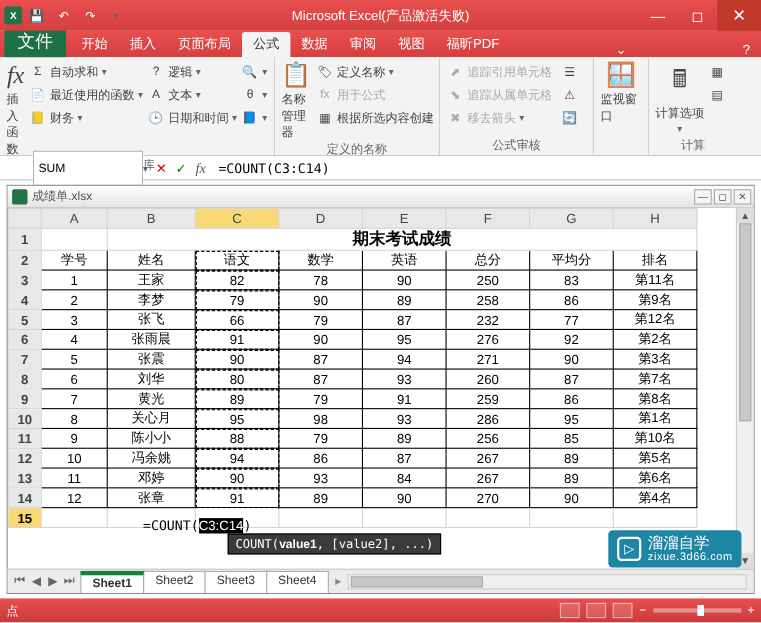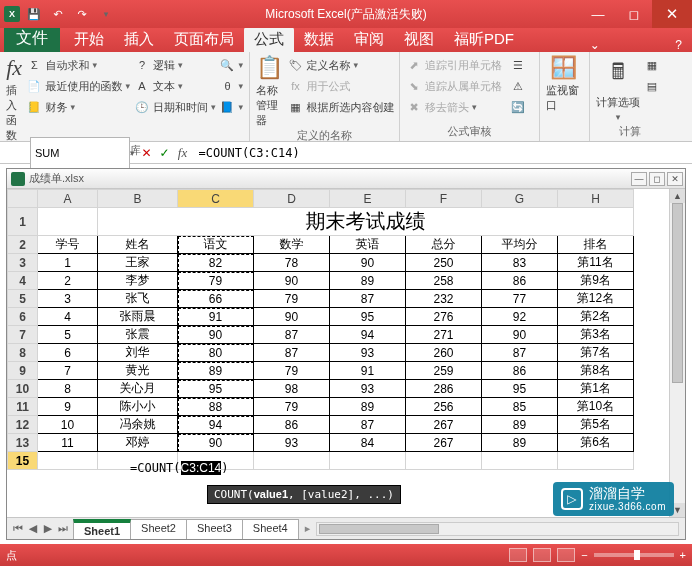--- a/index.html
+++ b/index.html
@@ -11,21 +11,21 @@
 .tb-icon { width: 16px; height: 16px; background: #217346; border-radius: 2px; display: inline-flex; align-items: center; justify-content: center; color: #fff; font-size: 9px; font-weight: bold; }
 .qat-btn { width: 20px; height: 20px; display: inline-flex; align-items: center; justify-content: center; color: #fff; font-size: 11px; }
 .tb-title { position: absolute; left: 50%; transform: translateX(-50%); font-size: 12px; }
 .tb-right { position: absolute; right: 0; display: flex; }
 .win-btn { width: 36px; height: 28px; display: inline-flex; align-items: center; justify-content: center; color:#fff; font-size:13px; }
 .win-btn.close { background:#c0392b; width:40px; font-size:15px; }
 
 
 .ribbon-tabs { height: 24px; background: linear-gradient(#e84f4f,#d43f3f); display: flex; align-items: flex-end; padding-left: 4px; }
 .file-tab { background:#1e7145; color:#fff; padding:3px 12px; font-size:16px; border-radius:3px 3px 0 0; margin-right:4px; }
-.rtab { color:#fff; font-size:15px; padding:3px 10px; cursor:default; }
+.rtab { color:#fff; font-size:12px; padding:3px 10px; cursor:default; }
 .rtab.active { background:#f3f3f3; color:#333; border-radius:3px 3px 0 0; }
 .help-icon { margin-left:auto; color:#fff; padding:0 10px; font-size:12px; }
 
 
 .ribbon { background:#f3f3f3; border-bottom:1px solid #c6c6c6; display:flex; height:90px; }
 .rgroup { border-right:1px solid #d0d0d0; padding:3px 6px 2px; display:flex; flex-direction:column; justify-content:space-between; }
 .rgroup-label { text-align:center; font-size:11px; color:#666; }
 .rgroup-content { display:flex; gap:4px; }
 .big-btn { display:flex; flex-direction:column; align-items:center; justify-content:center; font-size:11px; color:#444; width:44px; gap:2px; }
 .big-btn .bicon { font-size:22px; }
@@ -52,21 +52,21 @@
 
 .grid-wrap { position:absolute; top:20px; left:0; right:16px; bottom:22px; overflow:hidden; }
 .sheet { border-collapse:collapse; font-size:12px; }
 .sheet th, .sheet td { border:1px solid #d4d4d4; text-align:center; height:18px; }
 .colhdr th { background:#e8e8e8; font-weight:normal; color:#444; }
 .colhdr th.active { background:#f9d976; }
 .rowhdr { background:#e8e8e8; width:30px; color:#444; position:sticky; left:0; }
 .rowhdr.active { background:#f9d976; color:#000; }
 .corner { background:#e8e8e8; width:30px; }
 .colA{width:60px}.colB{width:80px}.colC{width:76px}.colD{width:76px}.colE{width:76px}.colF{width:76px}.colG{width:76px}.colH{width:76px}
-.title-row td { font-size:20px; font-weight:400;text-align:center; }
+.title-row td { font-size:15px; font-weight:700;text-align:center; }
 .data-border td:not(.rowhdr){ border:1px solid #000; }
 .marching { outline:1.5px dashed #000; outline-offset:-1px; }
 .active-cell{ background:#fff; position:relative; }
 .cell-edit { position:absolute; font-family:Consolas,monospace; font-size:12px; white-space:nowrap; }
 .hint-box { position:absolute; background:#3b3b3b; color:#fff; font-size:11px; padding:2px 6px; border:1px solid #000; font-family:Consolas,monospace; }
 .hint-box b{ font-weight:bold; }
 
 .vscroll { position:absolute; top:20px; right:0; width:16px; bottom:22px; background:#efefef; border-left:1px solid #ccc; }
 .vscroll .thumb{ position:absolute; top:14px; left:2px; right:2px; height:180px; background:#c8c8c8; border:1px solid #aaa; }
 .vscroll .arr{ position:absolute; left:0;right:0;height:14px;background:#dedede;font-size:9px;display:flex;align-items:center;justify-content:center;color:#555; }
@@ -440,20 +440,31 @@
             <th class="rowhdr">13</th>
             <td class="">11</td>
             <td class="">邓婷</td>
             <td class="marching">90</td>
             <td class="">93</td>
             <td class="">84</td>
             <td class="">267</td>
             <td class="">89</td>
             <td class="">第6名</td>
           </tr>
+          <tr class="data-border">
+            <th class="rowhdr">14</th>
+            <td class="">12</td>
+            <td class="">张章</td>
+            <td class="marching">91</td>
+            <td class="">89</td>
+            <td class="">90</td>
+            <td class="">270</td>
+            <td class="">90</td>
+            <td class="">第4名</td>
+          </tr>
           <tr>
             <th class="rowhdr active">15</th>
             <td></td>
             <td></td>
             <td class="active-cell" style="text-align:left;position:relative">
               <span class="cell-edit" style="left:-48px">=COUNT(<span style="background:#000;color:#fff">C3:C14</span>)</span>
             </td>
             <td></td>
             <td></td>
             <td></td>

